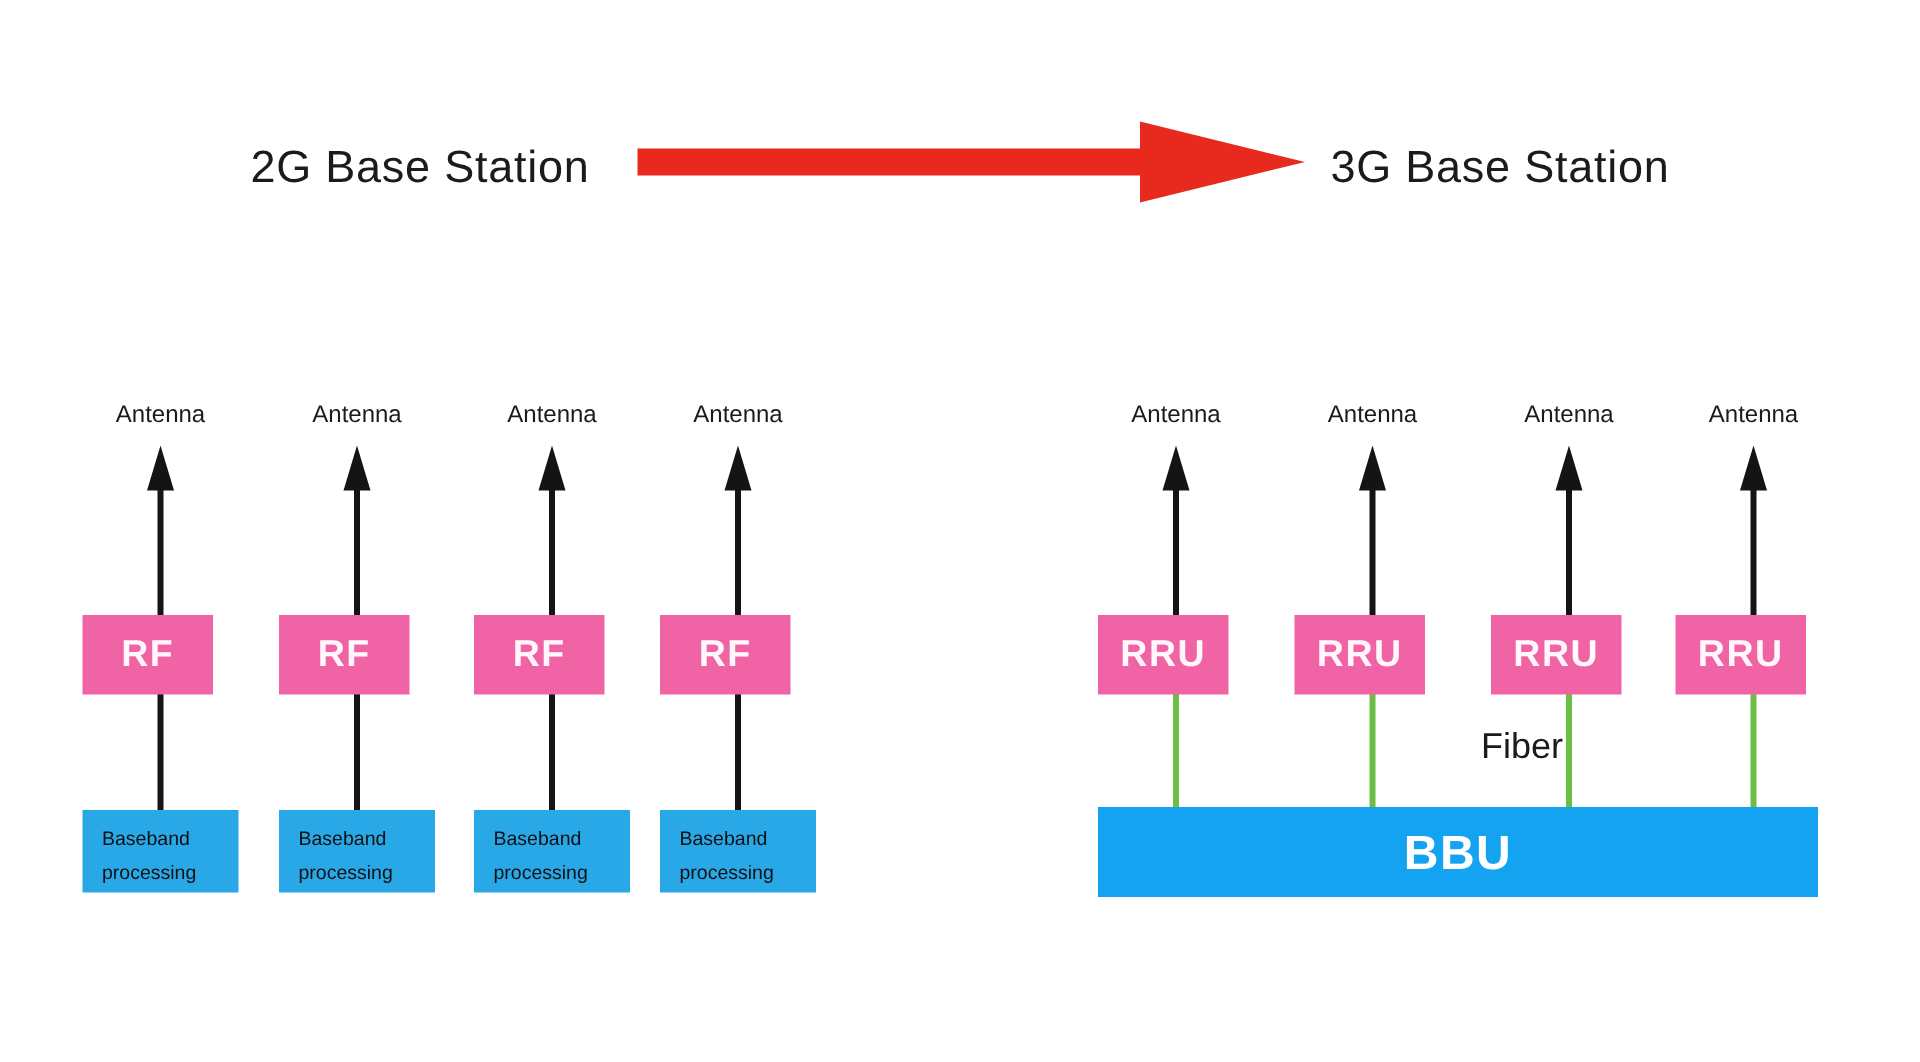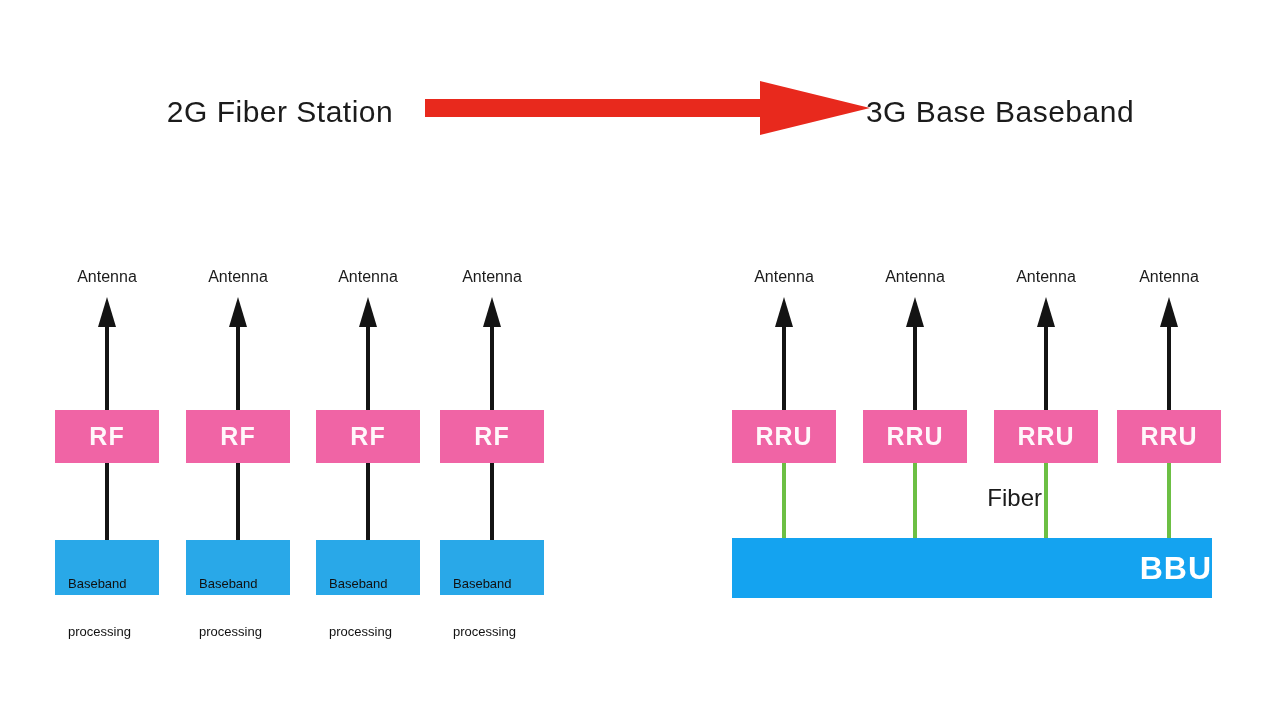--- a/index.html
+++ b/index.html
@@ -50,50 +50,50 @@
   .vline{position:absolute;left:58px;width:4px;z-index:0;}
   .vline.black{background:var(--line-black);top:48px;}
   .vline.black.long{height:228px;}   
   .vline.black.short{height:98px;}   
   .vline.green{background:var(--fiber-green);top:198px;height:76px;}
 
   .box{
     position:absolute;z-index:1;text-align:center;
   }
   .box.pink{
-    left:8px;top:146px;width:104px;height:53px;background:var(--box-pink);
+    left:8px;top:146px;width:87px;height:53px;background:var(--box-pink);
     color:rgba(255,255,255,0.95);font-weight:bold;font-size:25px;line-height:53px;
     letter-spacing:1px;
   }
   .box.baseband{
     left:8px;top:276px;width:104px;height:55px;background:var(--box-blue);
     color:#111;font-size:13px;text-align:left;padding:7px 0 0 13px;
   }
-  .box.baseband div{height:23px;line-height:23px;margin-top:25px;}
+  .box.baseband div{height:23px;line-height:23px;}
 
   
   .bbu{
     position:absolute;left:732px;top:538px;width:480px;height:60px;
     background:var(--bbu-blue);color:#fff;font-weight:bold;font-size:32px;
-    line-height:60px;text-align:right;letter-spacing:1px;
+    line-height:60px;text-align:center;letter-spacing:1px;
   }
   .fiber-label{
     position:absolute;left:926px;top:484px;width:116px;height:28px;
     font-size:24px;line-height:28px;text-align:right;
   }
 </style>
 </head>
 <body>
 
 <div class="canvas">
 
-  <div class="title left">2G Fiber Station</div>
+  <div class="title left">2G Base Station</div>
   <div class="red-bar"></div>
   <div class="red-head"></div>
-  <div class="title right">3G Base Baseband</div>
+  <div class="title right">3G Base Station</div>
 
   <div class="col" style="left:47px">
     <div class="antenna-label">Antenna</div>
     <div class="arrowhead"></div>
     <div class="vline black long"></div>
     <div class="box pink">RF</div>
     <div class="box baseband">
       <div>Baseband</div>
       <div>processing</div>
     </div>

